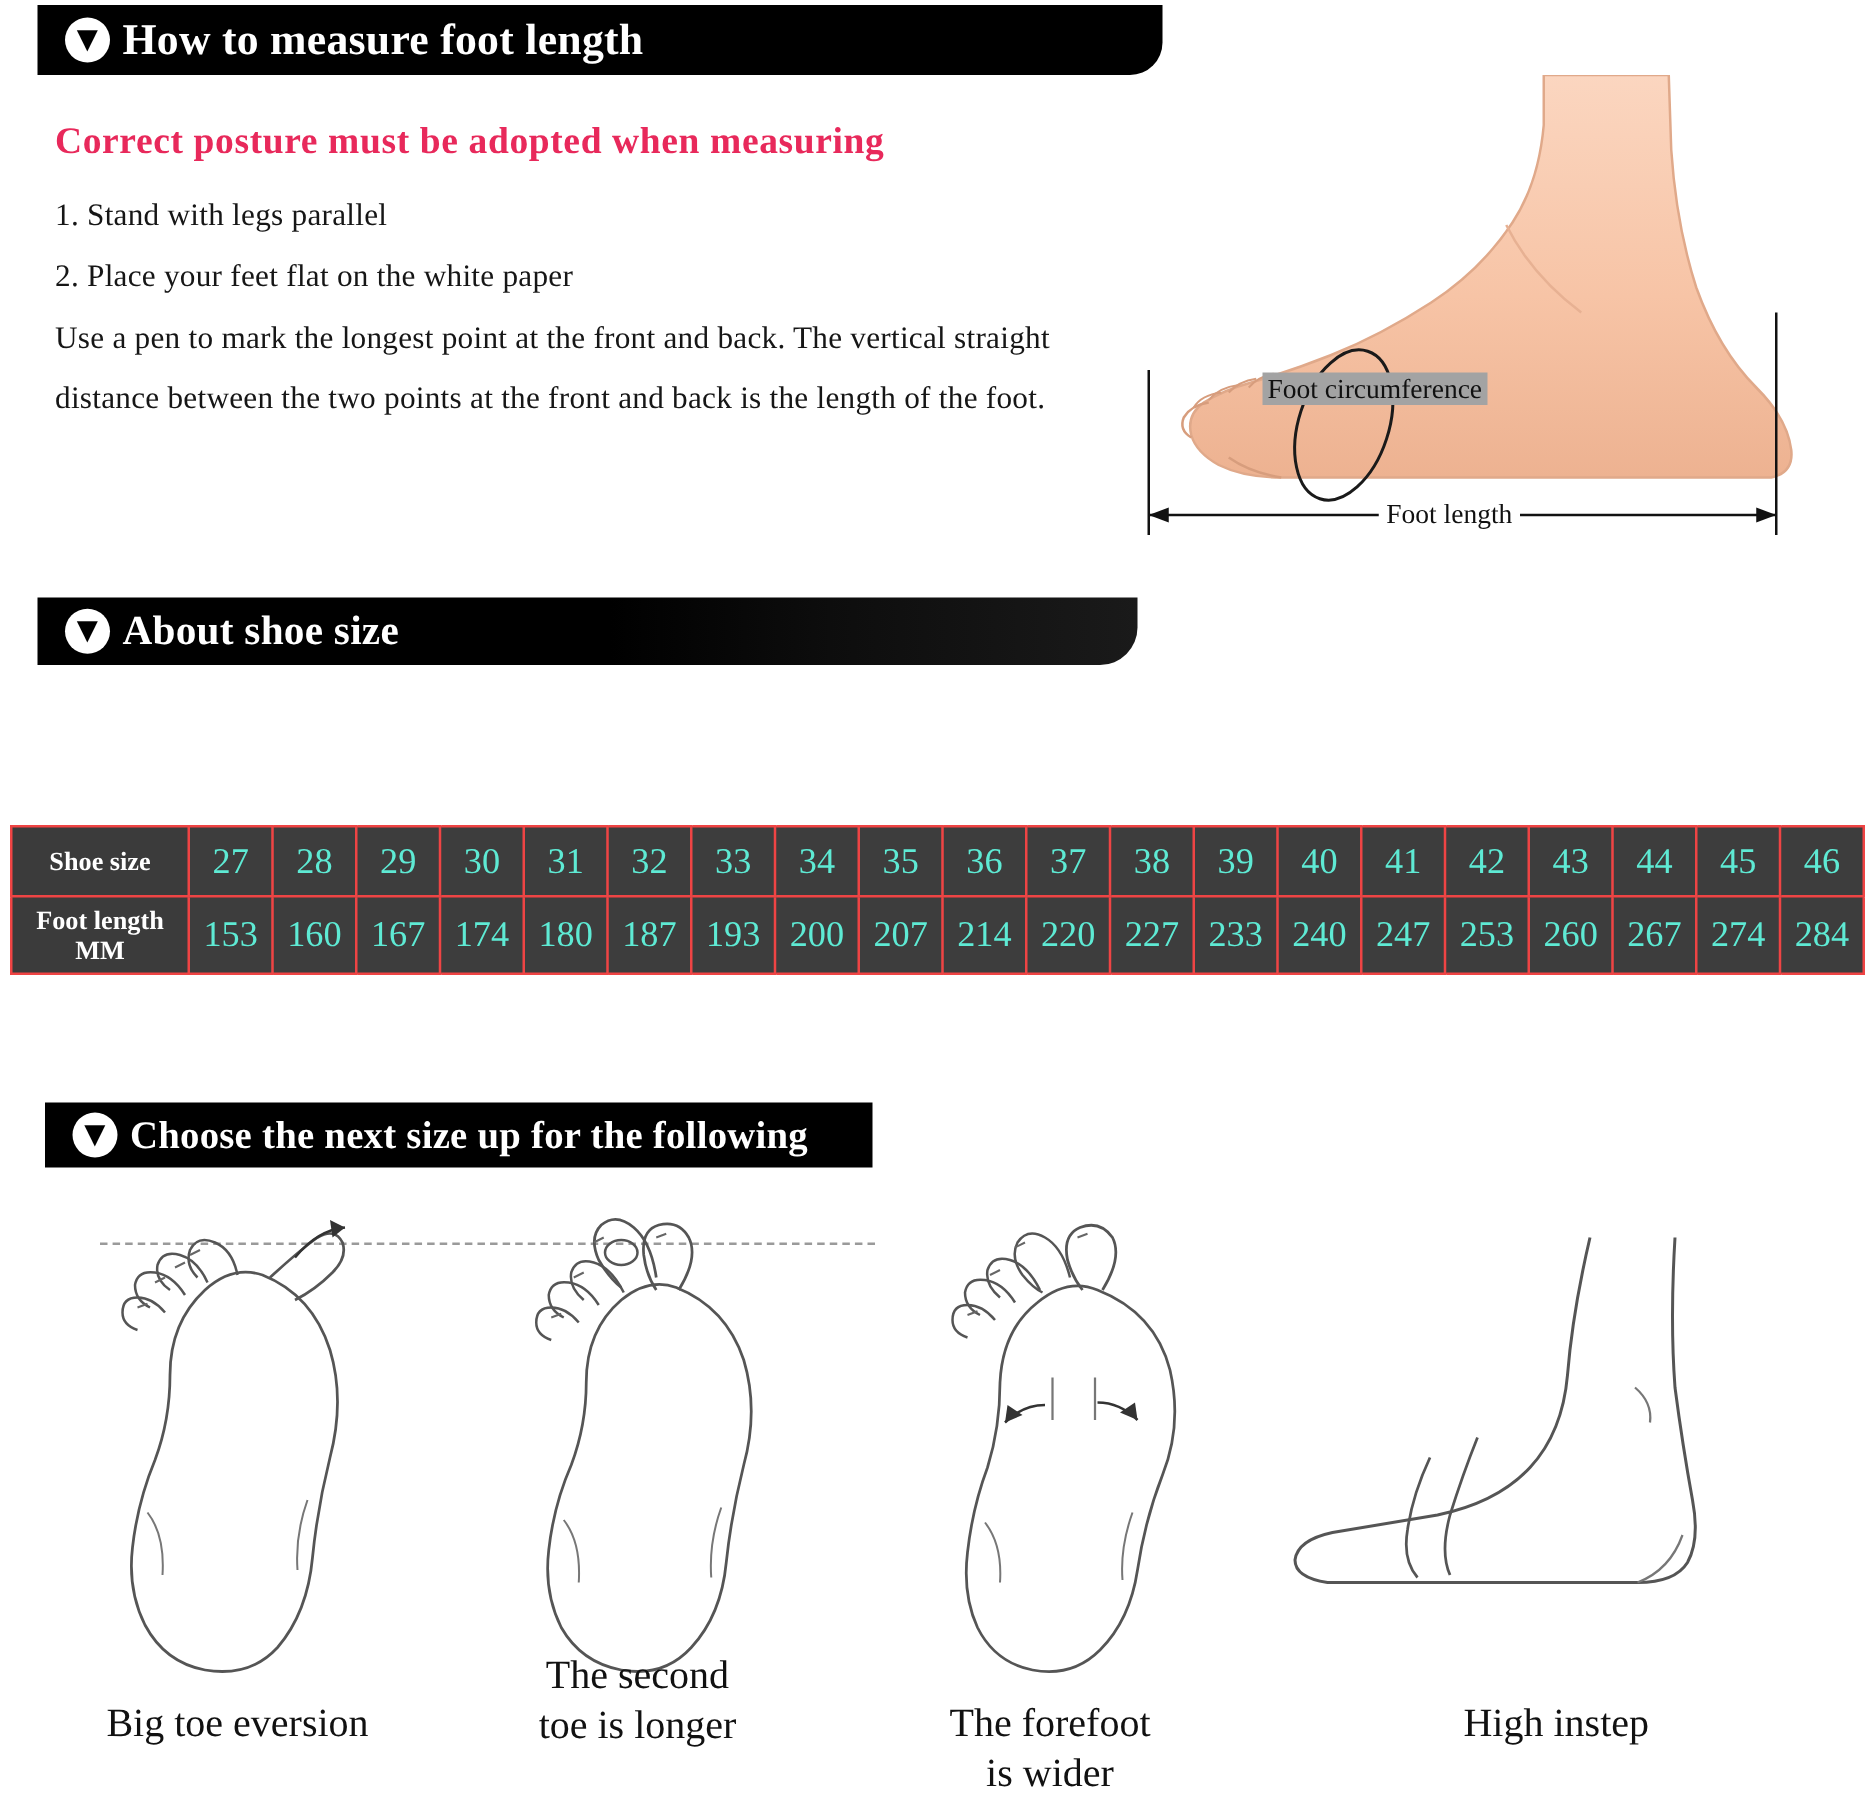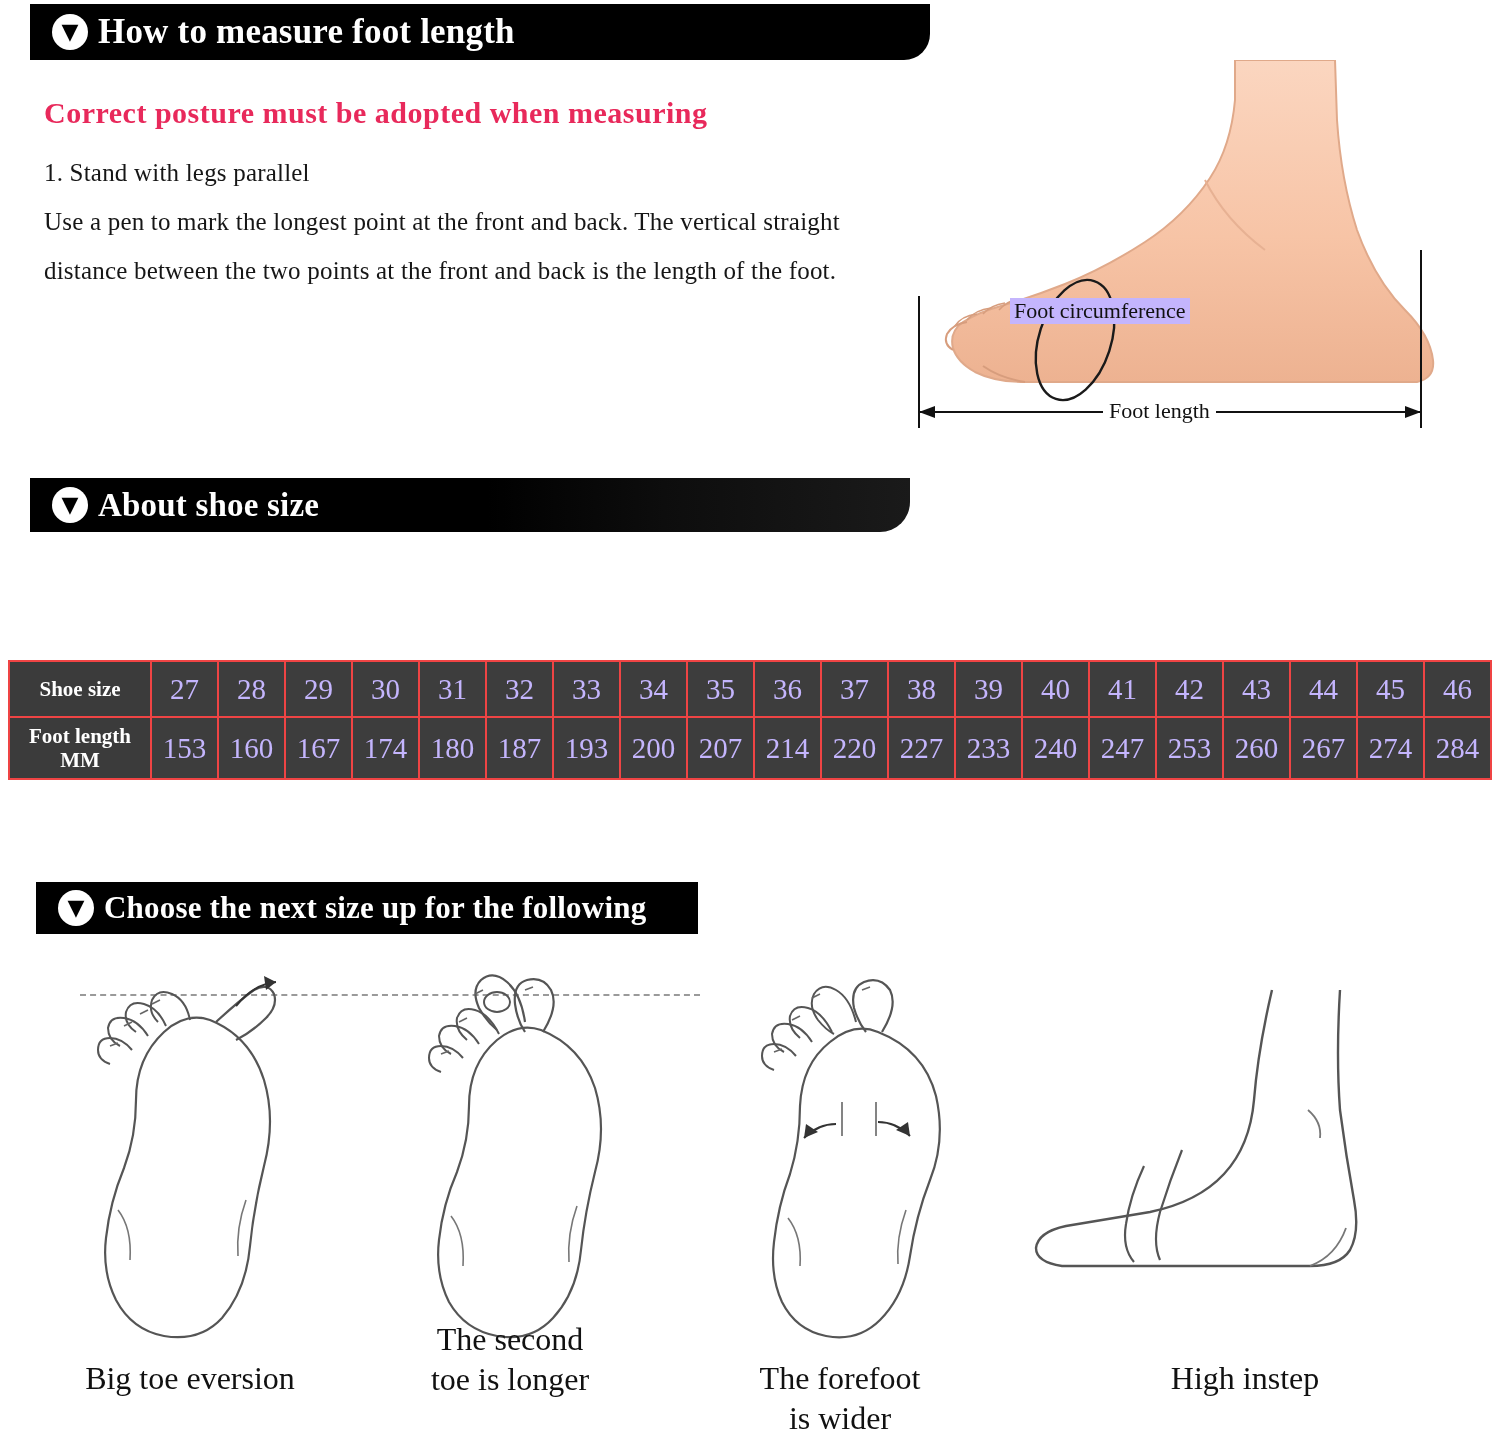--- a/index.html
+++ b/index.html
@@ -89,21 +89,21 @@
     width: 560px; height: 390px;
   }
   #foot-photo svg { display: block; }
   .dimlabel {
     position: absolute;
     font-size: 22px;
     color: #111;
     font-family: "Liberation Serif", serif;
     white-space: nowrap;
   }
-  #lab-circ { left: 105px; top: 238px; background:#c4b5fd; padding: 0 4px;}
+  #lab-circ { left: 105px; top: 238px; background:#a3a3a3; padding: 0 4px;}
   #lab-len  { left: 198px; top: 338px; background:#fff; padding: 0 6px;}
 
   
   #size-table {
     position: absolute;
     left: 8px; top: 660px;
     width: 1484px;
     border-collapse: collapse;
     table-layout: fixed;
     font-family: "Liberation Serif", serif;
@@ -117,21 +117,21 @@
     background: #3b3b3b;
     color: #ffffff;
     font-size: 21px;
     font-weight: bold;
     width: 142px;
     padding: 6px 2px;
     line-height: 1.15;
   }
   #size-table td {
     background: #3d3d3d;
-    color: #c4b5fd;
+    color: #5eead4;
     font-size: 28px;
     height: 56px;
     padding: 2px 0;
   }
   #size-table tr.row-sizes td { font-size: 29px; }
   #size-table tr.row-mm td { font-size: 29px; }
 
   
   #feet-row {
     position: absolute;
@@ -171,20 +171,21 @@
 <body>
 
 <div class="banner" id="banner-measure">
   <span class="chev">▼</span>
   <span class="btxt">How to measure foot length</span>
 </div>
 
 <div id="intro">
   <div class="headline">Correct posture must be adopted when measuring</div>
   <div class="line">1. Stand with legs parallel</div>
+  <div class="line">2. Place your feet flat on the white paper</div>
   <div class="para">Use a pen to mark the longest point at the front and back. The vertical straight distance between the two points at the front and back is the length of the foot.</div>
 </div>
 
 <div id="foot-photo">
   <svg width="560" height="390" viewBox="0 0 560 390">
     <defs>
       <linearGradient id="skinG" x1="0" y1="0" x2="0" y2="1">
         <stop offset="0%" stop-color="#fbd6c0"></stop>
         <stop offset="55%" stop-color="#f7c4a6"></stop>
         <stop offset="100%" stop-color="#edb291"></stop>

